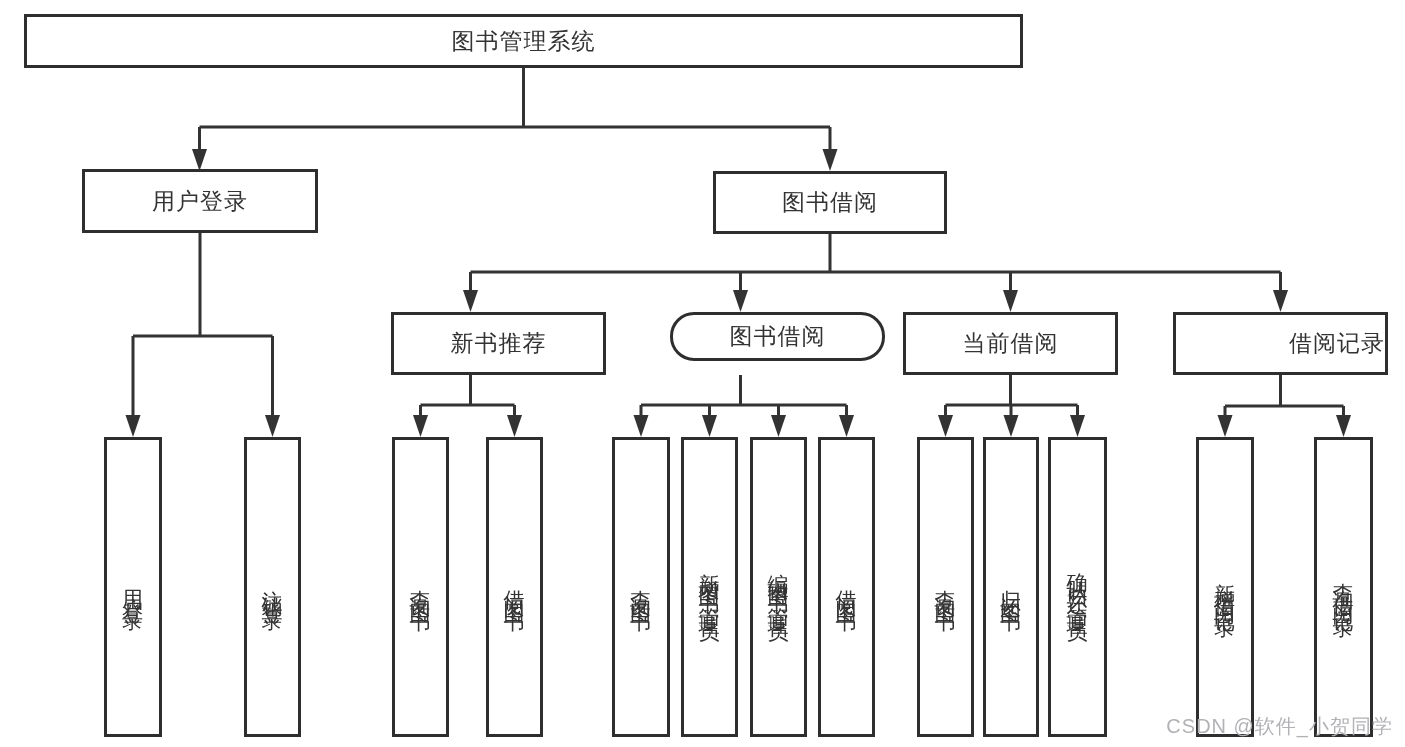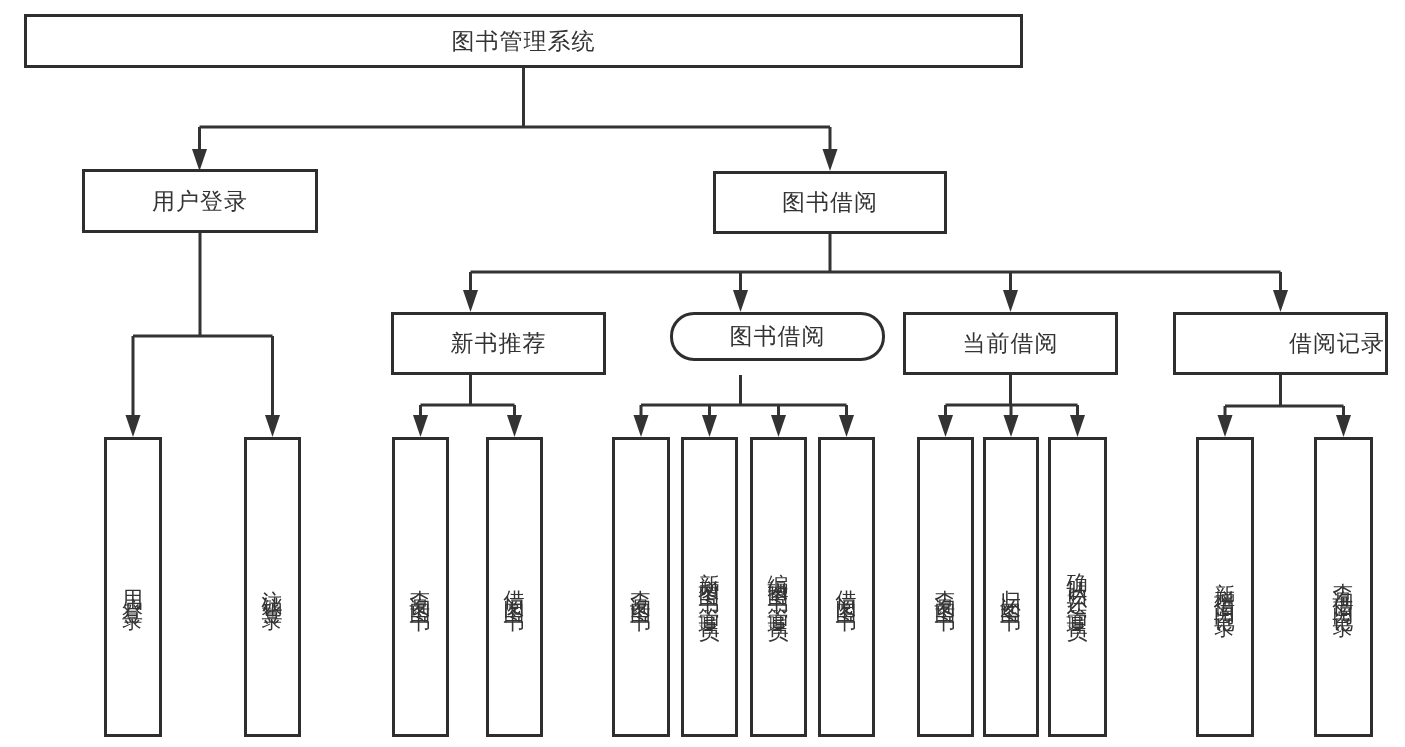--- a/index.html
+++ b/index.html
@@ -186,13 +186,14 @@
   <div class="node v" id="n17">
     <span class="lbl">确认归还（管理员）</span>
   </div>
   <div class="node v" id="n18">
     <span class="lbl">新增借阅记录</span>
   </div>
   <div class="node v" id="n19">
     <span class="lbl">查询借阅记录</span>
   </div>
 
+  <div id="watermark" style="color: rgb(178, 178, 182);">CSDN @软件_小贺同学</div>
 </div>
 
 </body></html>

